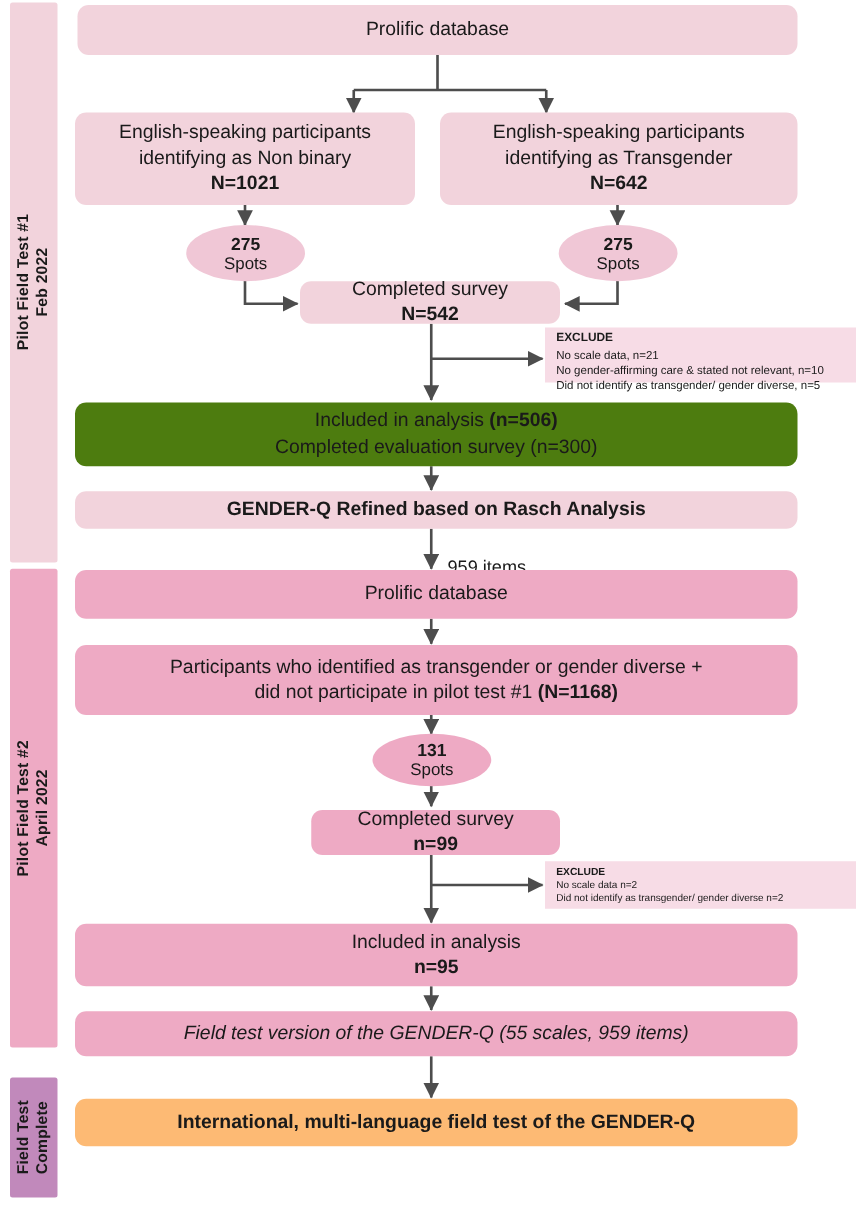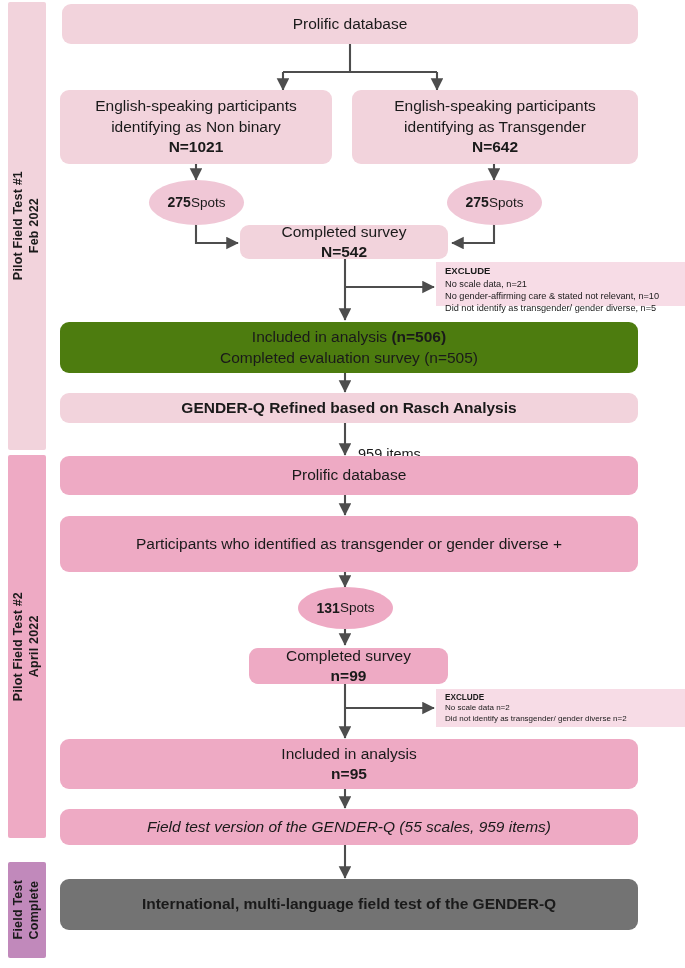--- a/index.html
+++ b/index.html
@@ -57,21 +57,21 @@
     line-height: 1.32;
     white-space: nowrap;
   }
   .b { font-weight: bold; }
 
   
   .ellipse {
     position: absolute;
     border-radius: 50%;
     display: flex;
-    flex-direction: row;
+    flex-direction: column;
     align-items: center;
     justify-content: center;
     text-align: right;
   }
   .ellipse .num {
     font-size: 14px;
     font-weight: bold;
     line-height: 1.15;
   }
   .ellipse .cap {
@@ -216,37 +216,40 @@
     <div class="head">EXCLUDE</div>
     <div class="row">No scale data, n=21</div>
     <div class="row">No gender-affirming care &amp; stated not relevant, n=10</div>
     <div class="row">Did not identify as transgender/ gender diverse, n=5</div>
   </div>
 
   <div class="box" style="left:60px; top:322px; width:578px; height:51px; background:#4d7c0f;">
     <div class="line">
       <span>Included in analysis </span><span class="b">(n=506)</span>
     </div>
-    <div class="line">Completed evaluation survey (n=505)</div>
+    <div class="line">Completed evaluation survey (n=300)</div>
   </div>
 
   <div class="box" style="left:60px; top:393px; width:578px; height:30px; background:#f2d3dc;">
     <div class="line b">GENDER-Q Refined based on Rasch Analysis</div>
   </div>
 
   <div class="caption" style="left:358px; top:430px;margin-top:16px;">
     <span>959 items</span>
   </div>
 
   <div class="box" style="left:60px; top:456px; width:578px; height:39px; background:#eeaac4;">
     <div class="line">Prolific database</div>
   </div>
 
   <div class="box" style="left:60px; top:516px; width:578px; height:56px; background:#eeaac4;">
     <div class="line">Participants who identified as transgender or gender diverse +</div>
+    <div class="line">
+      <span>did not participate in pilot test #1 </span><span class="b">(N=1168)</span>
+    </div>
   </div>
 
   <div class="ellipse" style="left:298px; top:587px; width:95px; height:42px; background:#eeaac4;">
     <div class="num">131</div>
     <div class="cap">Spots</div>
   </div>
 
   <div class="box" style="left:249px; top:648px; width:199px; height:36px; background:#eeaac4;">
     <div class="line">Completed survey</div>
     <div class="line b">n=99</div>
@@ -260,17 +263,17 @@
 
   <div class="box" style="left:60px; top:739px; width:578px; height:50px; background:#eeaac4;">
     <div class="line">Included in analysis</div>
     <div class="line b">n=95</div>
   </div>
 
   <div class="box" style="left:60px; top:809px; width:578px; height:36px; background:#eeaac4;font-style:italic;">
     <div class="line">Field test version of the GENDER-Q (55 scales, 959 items)</div>
   </div>
 
-  <div class="box" style="left:60px; top:879px; width:578px; height:51px; background:#737373;">
+  <div class="box" style="left:60px; top:879px; width:578px; height:38px; background:#fdba74;">
     <div class="line b">International, multi-language field test of the GENDER-Q</div>
   </div>
 
 </div>
 
 </body></html>

